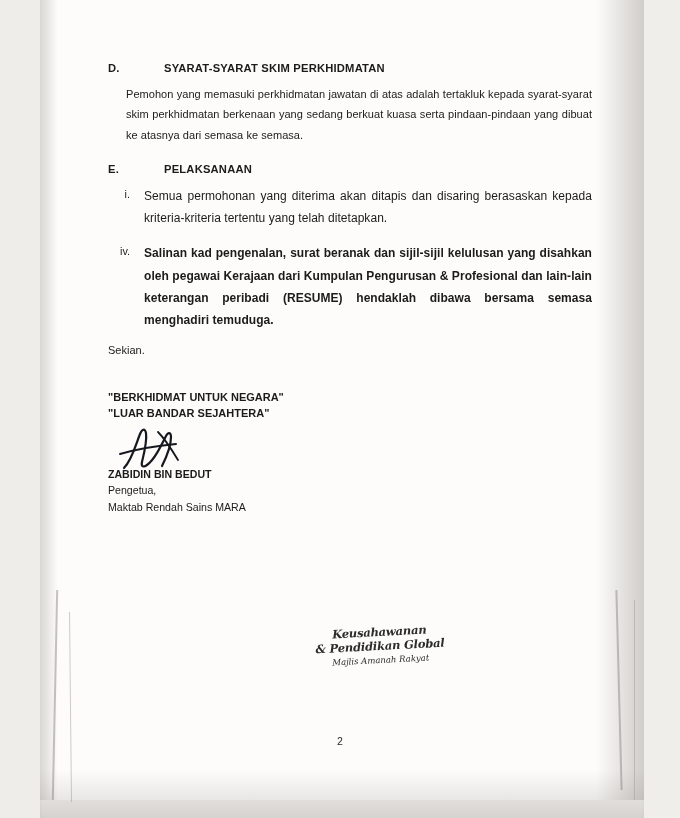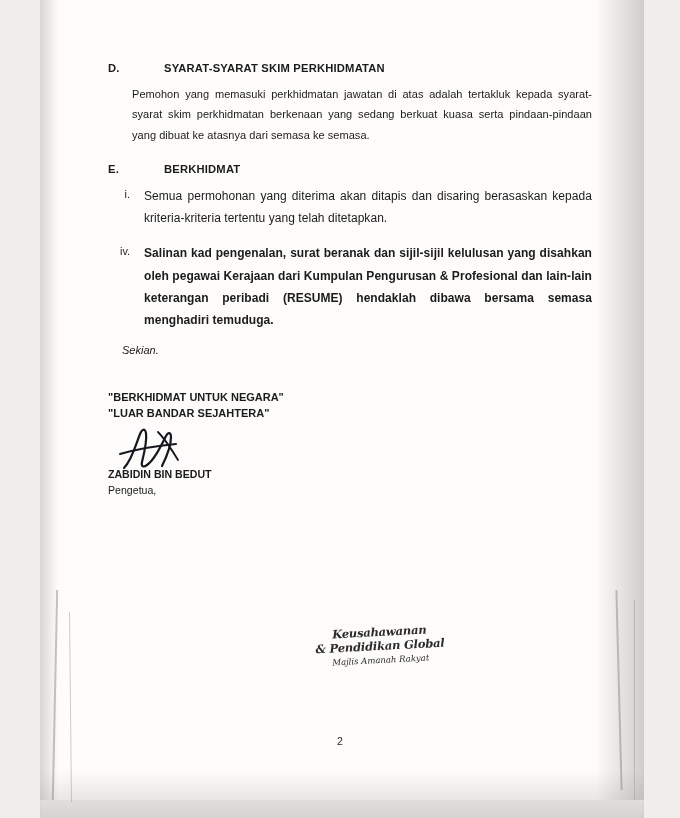--- a/index.html
+++ b/index.html
@@ -109,21 +109,21 @@
   }
   .section-title {
     flex: 1;
     margin-left: 34px;
   }
 
   .para {
     font-size: 11px;
     line-height: 1.85;
     text-align: justify;
-    margin: 0 0 10px 24px;
+    margin: 0 0 10px 18px;
     letter-spacing: 0.05px;
   }
 
   .list {
     margin: 2px 0 0 0;
     padding: 0;
   }
   .list-item {
     display: flex;
     align-items: flex-start;
@@ -145,22 +145,21 @@
     line-height: 1.85;
     text-align: justify;
     letter-spacing: 0.05px;
   }
   .list-text.bold {
     font-weight: bold;
   }
 
   .closing {
     font-size: 11px;
-    margin: 12px 0 0 14px;
-    font-style: italic;
+    margin: 12px 0 0 0;
   }
 
   .slogan {
     margin-top: 34px;
     font-size: 11px;
     font-weight: bold;
     line-height: 1.45;
   }
 
   .signature-block {
@@ -253,21 +252,21 @@
       <div class="section-head">
         <span class="section-letter">D.</span>
         <span class="section-title">SYARAT-SYARAT SKIM PERKHIDMATAN</span>
       </div>
       <p class="para">Pemohon yang memasuki perkhidmatan jawatan di atas adalah tertakluk kepada syarat-syarat skim perkhidmatan berkenaan yang sedang berkuat kuasa serta pindaan-pindaan yang dibuat ke atasnya dari semasa ke semasa.</p>
     </div>
 
     <div class="section" style="margin-top:18px;">
       <div class="section-head">
         <span class="section-letter">E.</span>
-        <span class="section-title">BERKHIDMAT</span>
+        <span class="section-title">PELAKSANAAN</span>
       </div>
 
       <div class="list">
         <div class="list-item">
           <div class="list-marker">i.</div>
           <div class="list-text">Semua permohonan yang diterima akan ditapis dan disaring berasaskan kepada kriteria-kriteria tertentu yang telah ditetapkan.</div>
         </div>
         <div class="list-item">
           <div class="list-marker bold">iv.</div>
           <div class="list-text bold">Salinan kad pengenalan, surat beranak dan sijil-sijil kelulusan yang disahkan oleh pegawai Kerajaan dari Kumpulan Pengurusan &amp; Profesional dan lain-lain keterangan peribadi (RESUME) hendaklah dibawa bersama semasa menghadiri temuduga.</div>
@@ -283,20 +282,21 @@
     </div>
 
     <div class="signature-block">
       <svg class="signature-mark" viewBox="0 0 120 48">
         <path d="M10,44 C18,36 22,20 26,10 C28,5 31,4 32,9 C33,16 30,30 28,38 C27,42 29,44 33,41 C40,36 46,24 52,12 C54,8 57,8 57,13 C57,22 52,34 48,42" fill="none" stroke="#15181f" stroke-width="2.2" stroke-linecap="round"></path>
         <path d="M6,30 C20,26 40,22 62,20" fill="none" stroke="#15181f" stroke-width="2" stroke-linecap="round"></path>
         <path d="M44,8 C50,14 58,26 64,36" fill="none" stroke="#15181f" stroke-width="1.8" stroke-linecap="round"></path>
       </svg>
       <div class="signatory">ZABIDIN BIN BEDUT</div>
       <div class="signatory-sub">Pengetua,</div>
+      <div class="signatory-sub">Maktab Rendah Sains MARA</div>
     </div>
 
   </div>
 
   <div class="stamp">
     <div class="stamp-l1">Keusahawanan</div>
     <div class="stamp-l2">&amp; Pendidikan Global</div>
     <div class="stamp-l3">Majlis Amanah Rakyat</div>
   </div>
 

